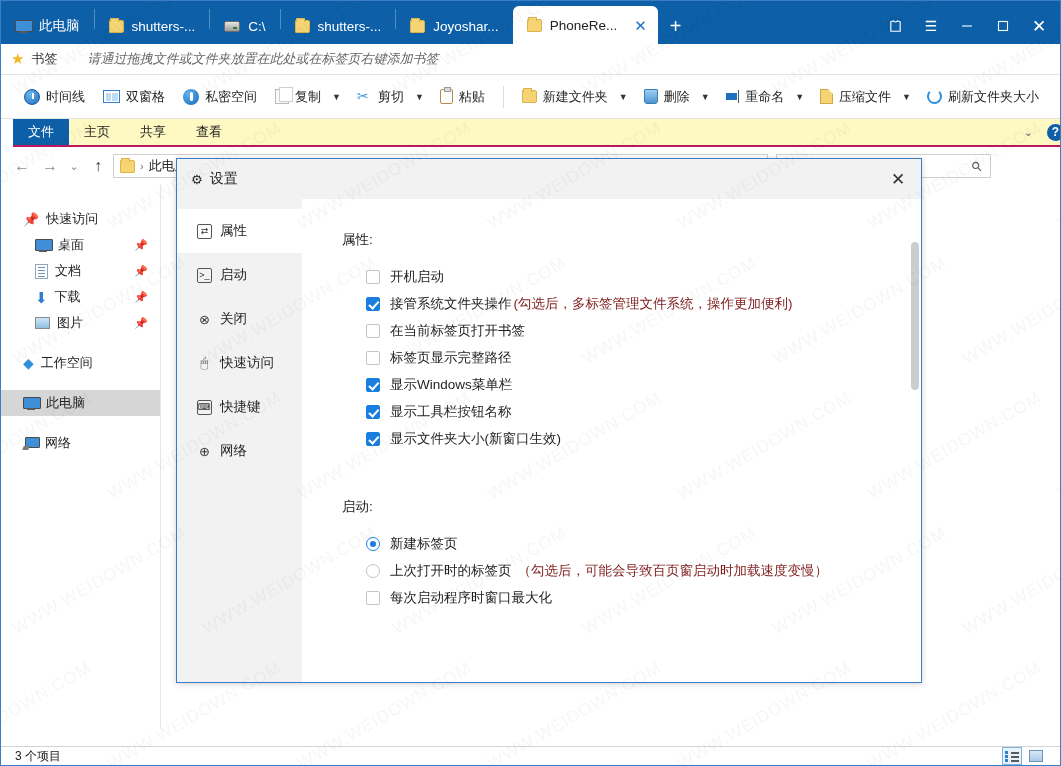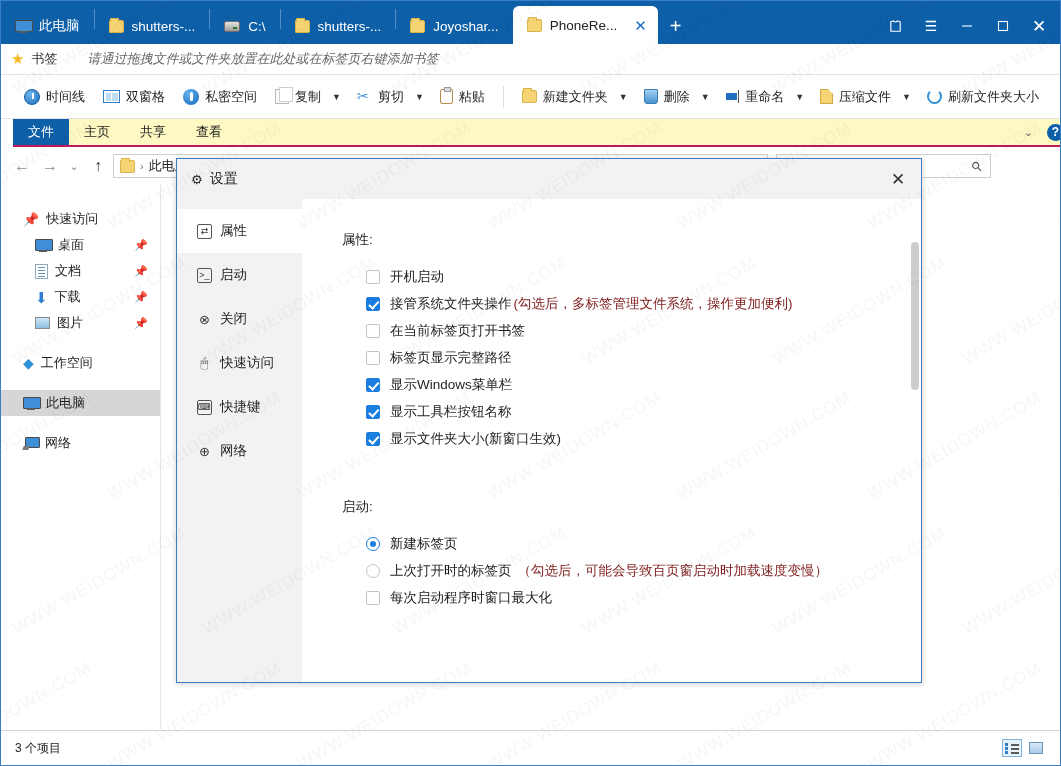--- a/index.html
+++ b/index.html
@@ -182,21 +182,21 @@
   .ic-ws{color:#2f8fd8;font-size:14px;}
   .ic-net{width:15px;height:13px;position:relative;}
   .ic-net:before{content:"";position:absolute;left:2px;top:0;width:13px;height:9px;background:#3f8fd8;border:1px solid #4a4a4a;border-radius:1px;}
   .ic-net:after{content:"";position:absolute;left:0;bottom:0;width:6px;height:4px;background:#7a7a7a;transform:skewX(-20deg);}
 
   
   .content { position:absolute; left:161px; top:183px; right:0; bottom:36px; background:#ffffff; }
 
   
   .statusbar {
-    position:absolute; left:0; right:0; bottom:0; height:35px;
+    position:absolute; left:0; right:0; bottom:0; height:19px;
     background:#ffffff; border-top:1px solid #d4d4d4;
     display:flex; align-items:center; padding:0 14px; font-size:12px; color:#222;
   }
   .viewbtns { margin-left:auto; display:flex; gap:4px; align-items:center; }
   .vbtn { width:20px;height:18px;border:1px solid transparent;display:flex;align-items:center;justify-content:center; }
   .vbtn.active { border-color:#7fb4e0; background:#e8f2fb; }
   .ic-list{width:14px;height:12px;position:relative;}
   .ic-list:before{content:"";position:absolute;left:0;top:1px;width:3px;height:3px;background:#2f7fd0;box-shadow:0 4px 0 #2f7fd0,0 8px 0 #2f7fd0;}
   .ic-list:after{content:"";position:absolute;left:6px;top:2px;width:8px;height:1.5px;background:#5a5a5a;box-shadow:0 4px 0 #5a5a5a,0 8px 0 #5a5a5a;}
   .ic-tiles{width:14px;height:12px;background:linear-gradient(#d8e8f6,#a9cbe8);border:1px solid #6d93b5;}

